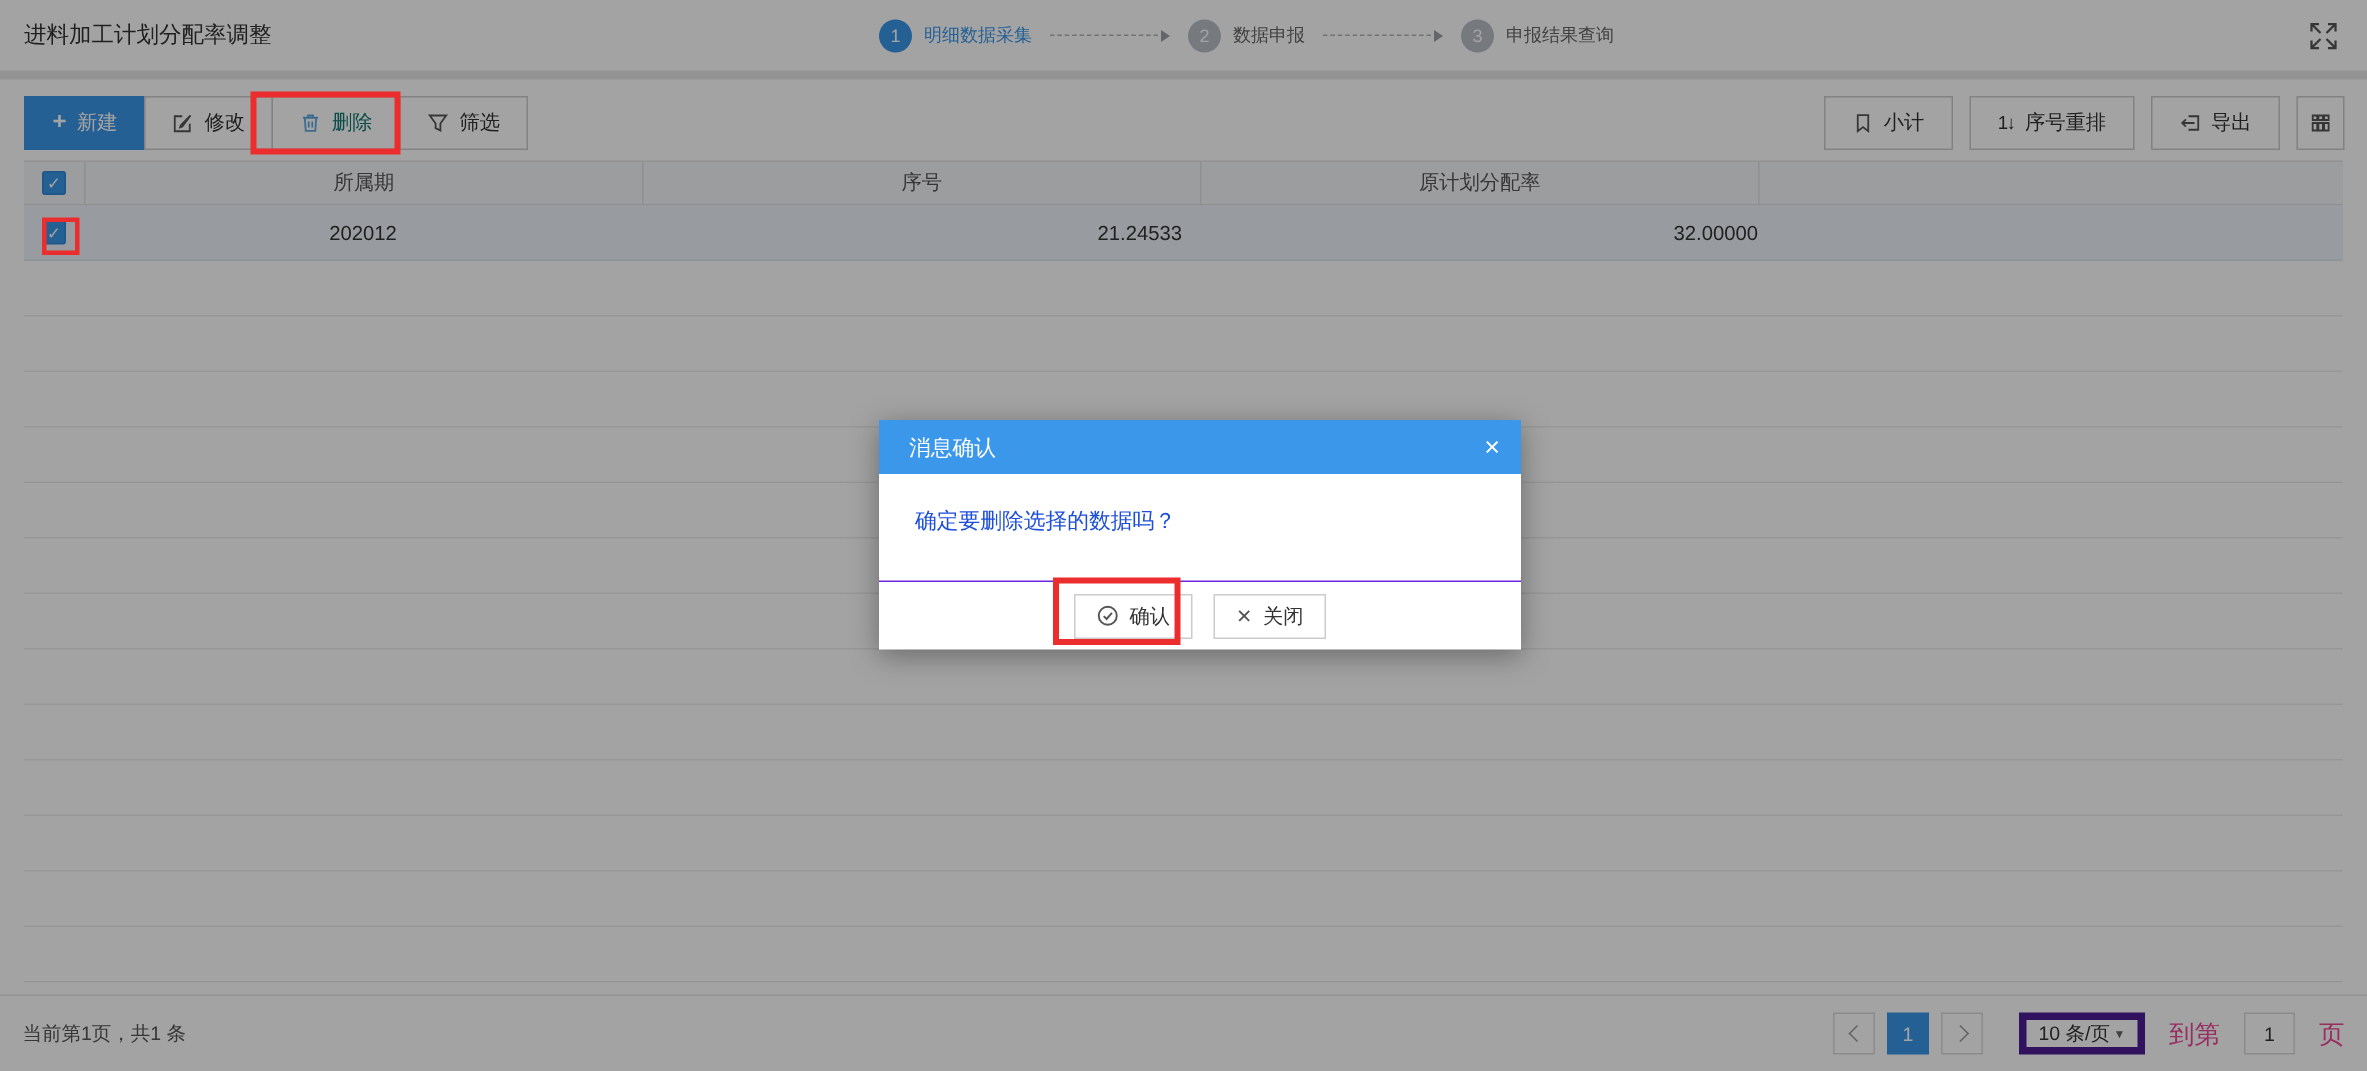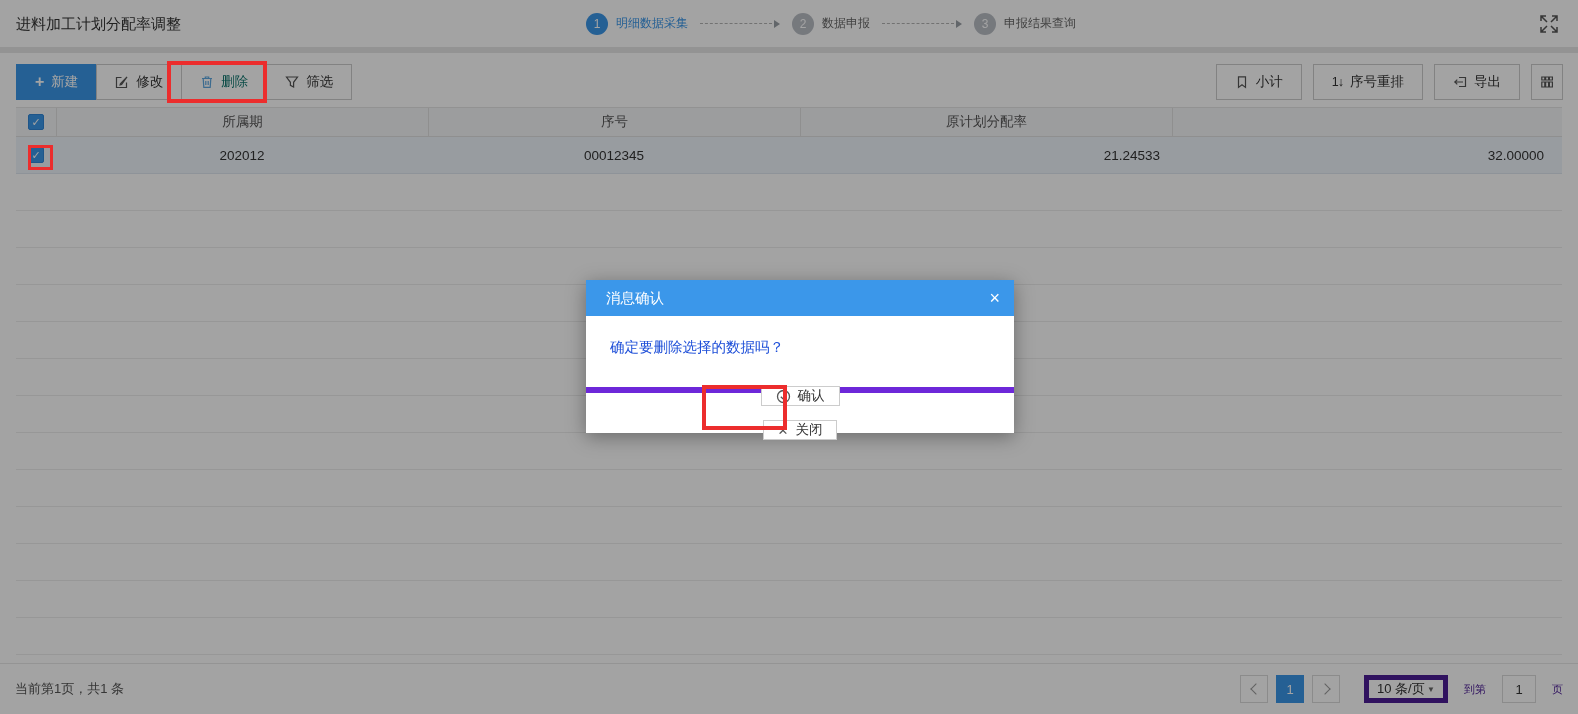--- a/index.html
+++ b/index.html
@@ -69,35 +69,35 @@
   .pg-btn { width:28px; height:28px; border:1px solid #d9d9d9; background:#fff; display:flex; align-items:center;
             justify-content:center; cursor:pointer; }
   .chev { width:8px; height:8px; border-left:1.5px solid #999; border-bottom:1.5px solid #999; }
   .chev.left { transform:rotate(45deg); margin-left:3px; }
   .chev.right { transform:rotate(-135deg); margin-right:3px; }
   .pg-current { width:28px; height:28px; background:#3a96e8; color:#fff; font-size:13px; display:flex;
                 align-items:center; justify-content:center; cursor:pointer; }
   .pg-size { width:84px; height:28px; border:5px solid #4c1d95; display:flex; align-items:center;
              justify-content:space-between; padding:0 8px; font-size:13px; color:#333; cursor:pointer; margin-left:16px; }
   .caret { font-size:8px; color:#666; }
-  .goto-label, .page-unit { font-size:11px; color:#4c1d95; margin-left:8px; }
+  .goto-label, .page-unit { font-size:17px; color:#ec4899; margin-left:8px; }
   .goto-input { width:34px; height:28px; border:1px solid #d9d9d9; text-align:center; font-size:13px; color:#333;
                 font-family:inherit; margin-left:8px; }
 
   
   .overlay { position:absolute; left:0; top:0; width:1578px; height:714px; background:rgba(0,0,0,0.36); z-index:100; }
   .modal { position:absolute; left:586px; top:280px; width:428px; background:#fff; z-index:200;
            box-shadow:0 4px 18px rgba(0,0,0,0.35); }
   .modal-header { height:36px; background:#3b97ea; color:#fff; font-size:14.5px; display:flex;
                   align-items:center; padding:0 20px; position:relative; }
   .modal-close { position:absolute; right:14px; top:0; height:36px; display:flex; align-items:center;
                  font-size:18px; color:#fff; cursor:pointer; }
   .modal-body { padding:22px 24px 30px; font-size:14.5px; color:#1d4ed8; }
-  .modal-footer { border-top:6px solid #6d28d9; height:46px; display:flex; align-items:center;
-                  justify-content:center; gap:14px;flex-direction:column; }
+  .modal-footer { border-top:1px solid #6d28d9; height:46px; display:flex; align-items:center;
+                  justify-content:center; gap:14px; }
   .m-btn { height:30px; padding:0 14px; border:1px solid #ccc; background:#fff; font-size:13.5px; color:#333;
            display:flex; align-items:center; gap:7px; cursor:pointer; }
   .m-btn svg { width:15px; height:15px; stroke:#555; fill:none; stroke-width:1.2; }
   .x-glyph { font-size:13px; color:#555; }
 
   
   .anno { position:absolute; border:4px solid #ec2d2d; z-index:300; pointer-events:none; }
   .anno-delete { left:167px; top:61px; width:100px; height:42px; }
   .anno-row-checkbox { left:28px; top:145px; width:25px; height:25px; border-width:3px; }
   .anno-confirm { left:702px; top:385px; width:85px; height:45px; }
@@ -206,21 +206,20 @@
     <div class="hcell col-gutter"></div>
   </div>
 
   <div class="trow">
     <div class="tcell col-chk">
       <span class="checkbox">
           <span>✓</span>
         </span>
     </div>
     <div class="tcell col-a">202012</div>
-    <div class="tcell col-b">00012345</div>
     <div class="tcell col-c num">21.24533</div>
     <div class="tcell col-d num">32.00000</div>
     <div class="tcell col-gutter"></div>
   </div>
 
   <div class="empty-rows">
     <div class="empty-row"></div>
       <div class="empty-row"></div>
       <div class="empty-row"></div>
     <div class="empty-row"></div>

